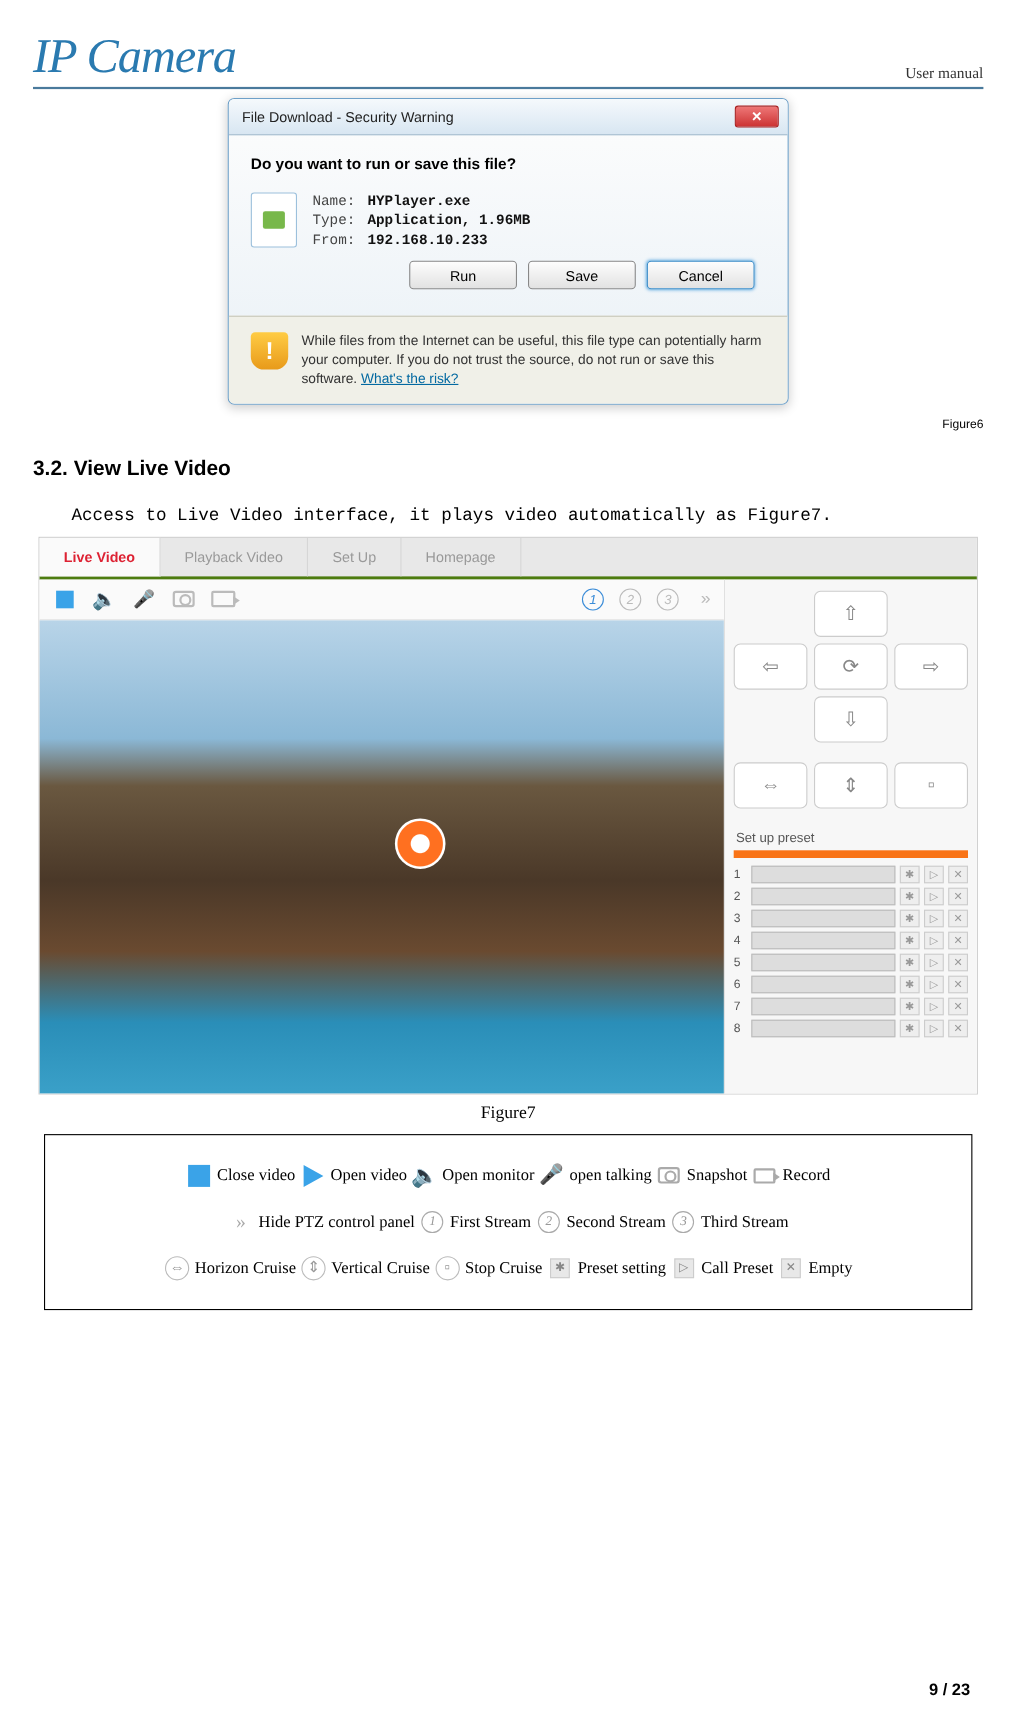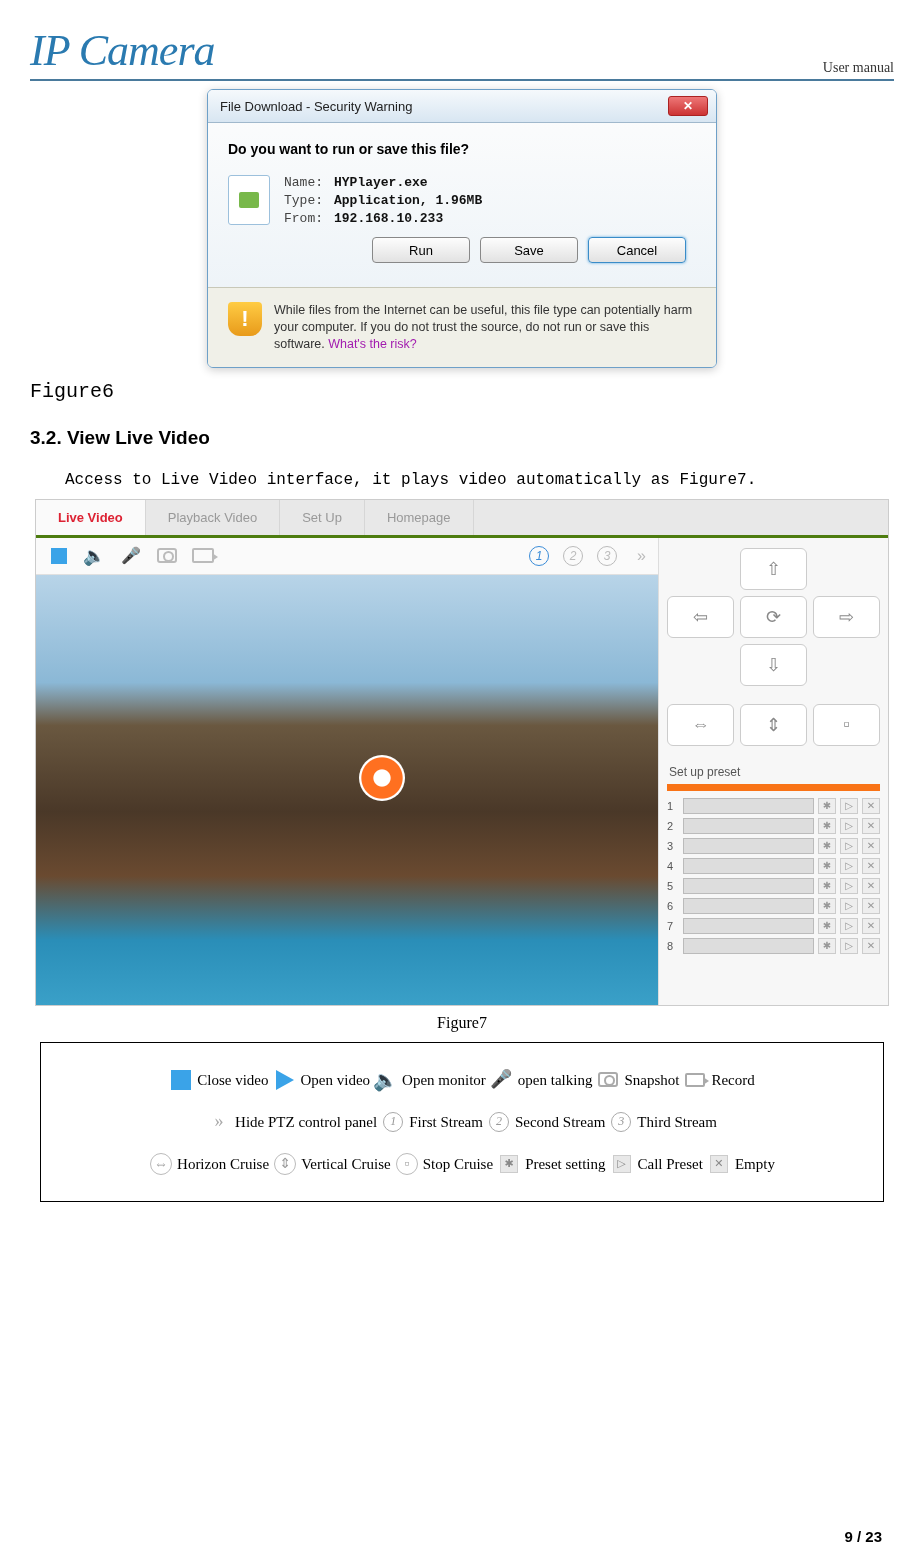--- a/index.html
+++ b/index.html
@@ -58,23 +58,23 @@
     }
     .dialog-btn.focus { border: 1px solid #3a8cc8; box-shadow: 0 0 3px #5aa8e0; }
     .dialog-warning {
       display: flex; gap: 12px; align-items: flex-start;
       background: #f0f0e8; border-top: 1px solid #c8c8b8;
       padding: 14px 20px;
     }
     .warn-icon { width: 34px; height: 34px; flex-shrink: 0; }
     .warn-shield { width: 34px; height: 34px; background: linear-gradient(to bottom, #ffcc44, #e89a1a); border-radius: 4px 4px 12px 12px; display: flex; align-items: center; justify-content: center; color: #fff; font-weight: bold; font-size: 22px; }
     .warn-text { font-size: 12.5px; line-height: 1.35; color: #333; }
-    .warn-text a { color: #a21caf; }
-    
-    .figure-caption { text-align: left; font-size: 20px; margin: 12px 0 22px 0; font-family: Liberation Mono, monospace; }
+    .warn-text a { color: #0369a1; text-decoration: underline; }
+    
+    .figure-caption { text-align: right; font-size: 11px; margin: 12px 0 22px 0; }
     
     .section-heading { font-size: 19px; font-weight: bold; margin: 24px 0 22px 0; }
     .section-body { font-size: 16px; margin: 0 0 10px 35px; font-family: Liberation Mono, monospace; }
     
     
     .liveui {
       border: 1px solid #ccc;
       margin: 6px 5px 4px 5px;
     }
     .liveui-tabs { display: flex; background: #e8e8e8; border-bottom: 3px solid #4d7c0f; }

